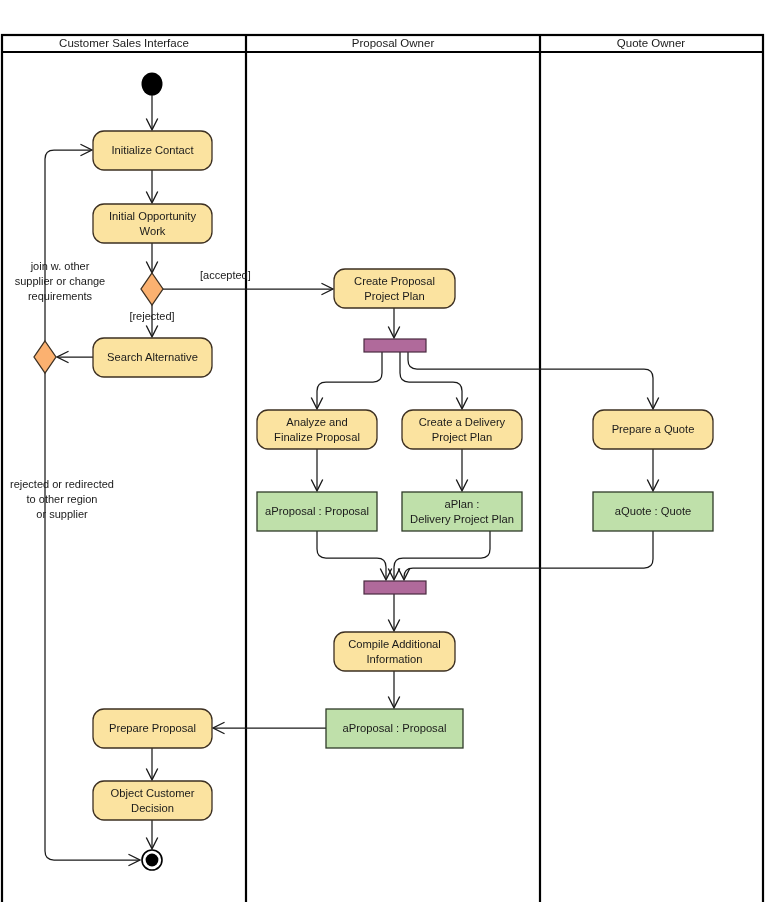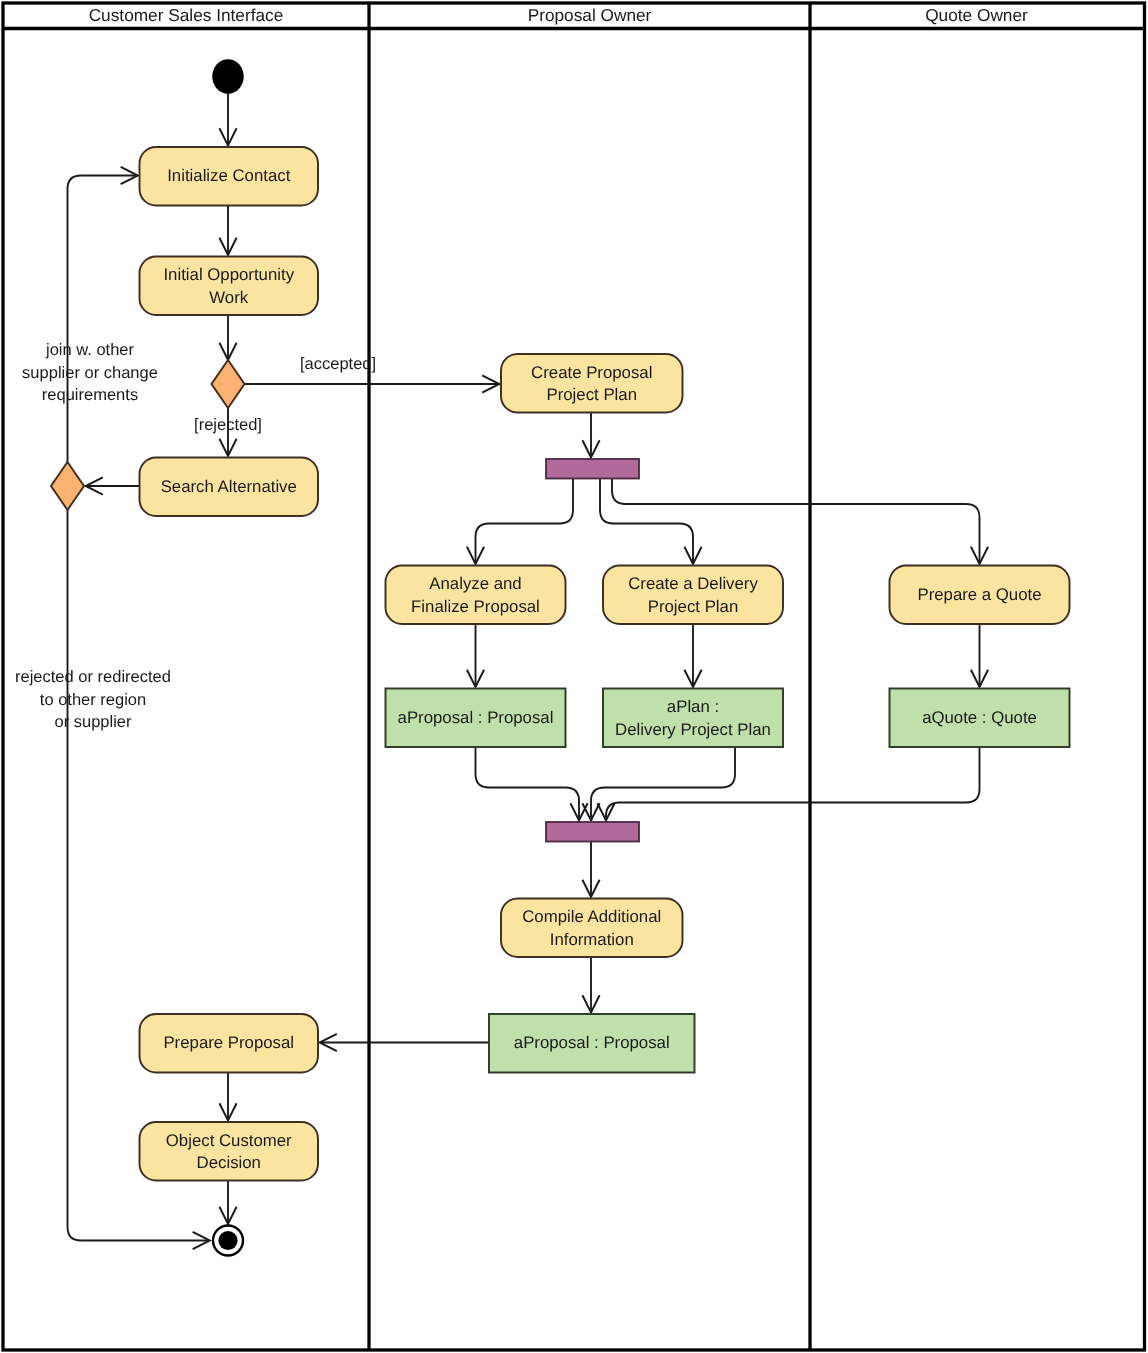--- a/index.html
+++ b/index.html
@@ -10,20 +10,21 @@
   body {
     width: 765px;
     height: 902px;
     font-family: "Liberation Sans", sans-serif;
     overflow: hidden;
   }
   #diagram-root {
     position: relative;
     width: 765px;
     height: 646px;
+    margin-top: 33px;
   }
   svg#activity-diagram {
     display: block;
     width: 765px;
     height: 902px;
     shape-rendering: geometricPrecision;
   }
   .lane-frame {
     fill: none;
     stroke: #000000;

